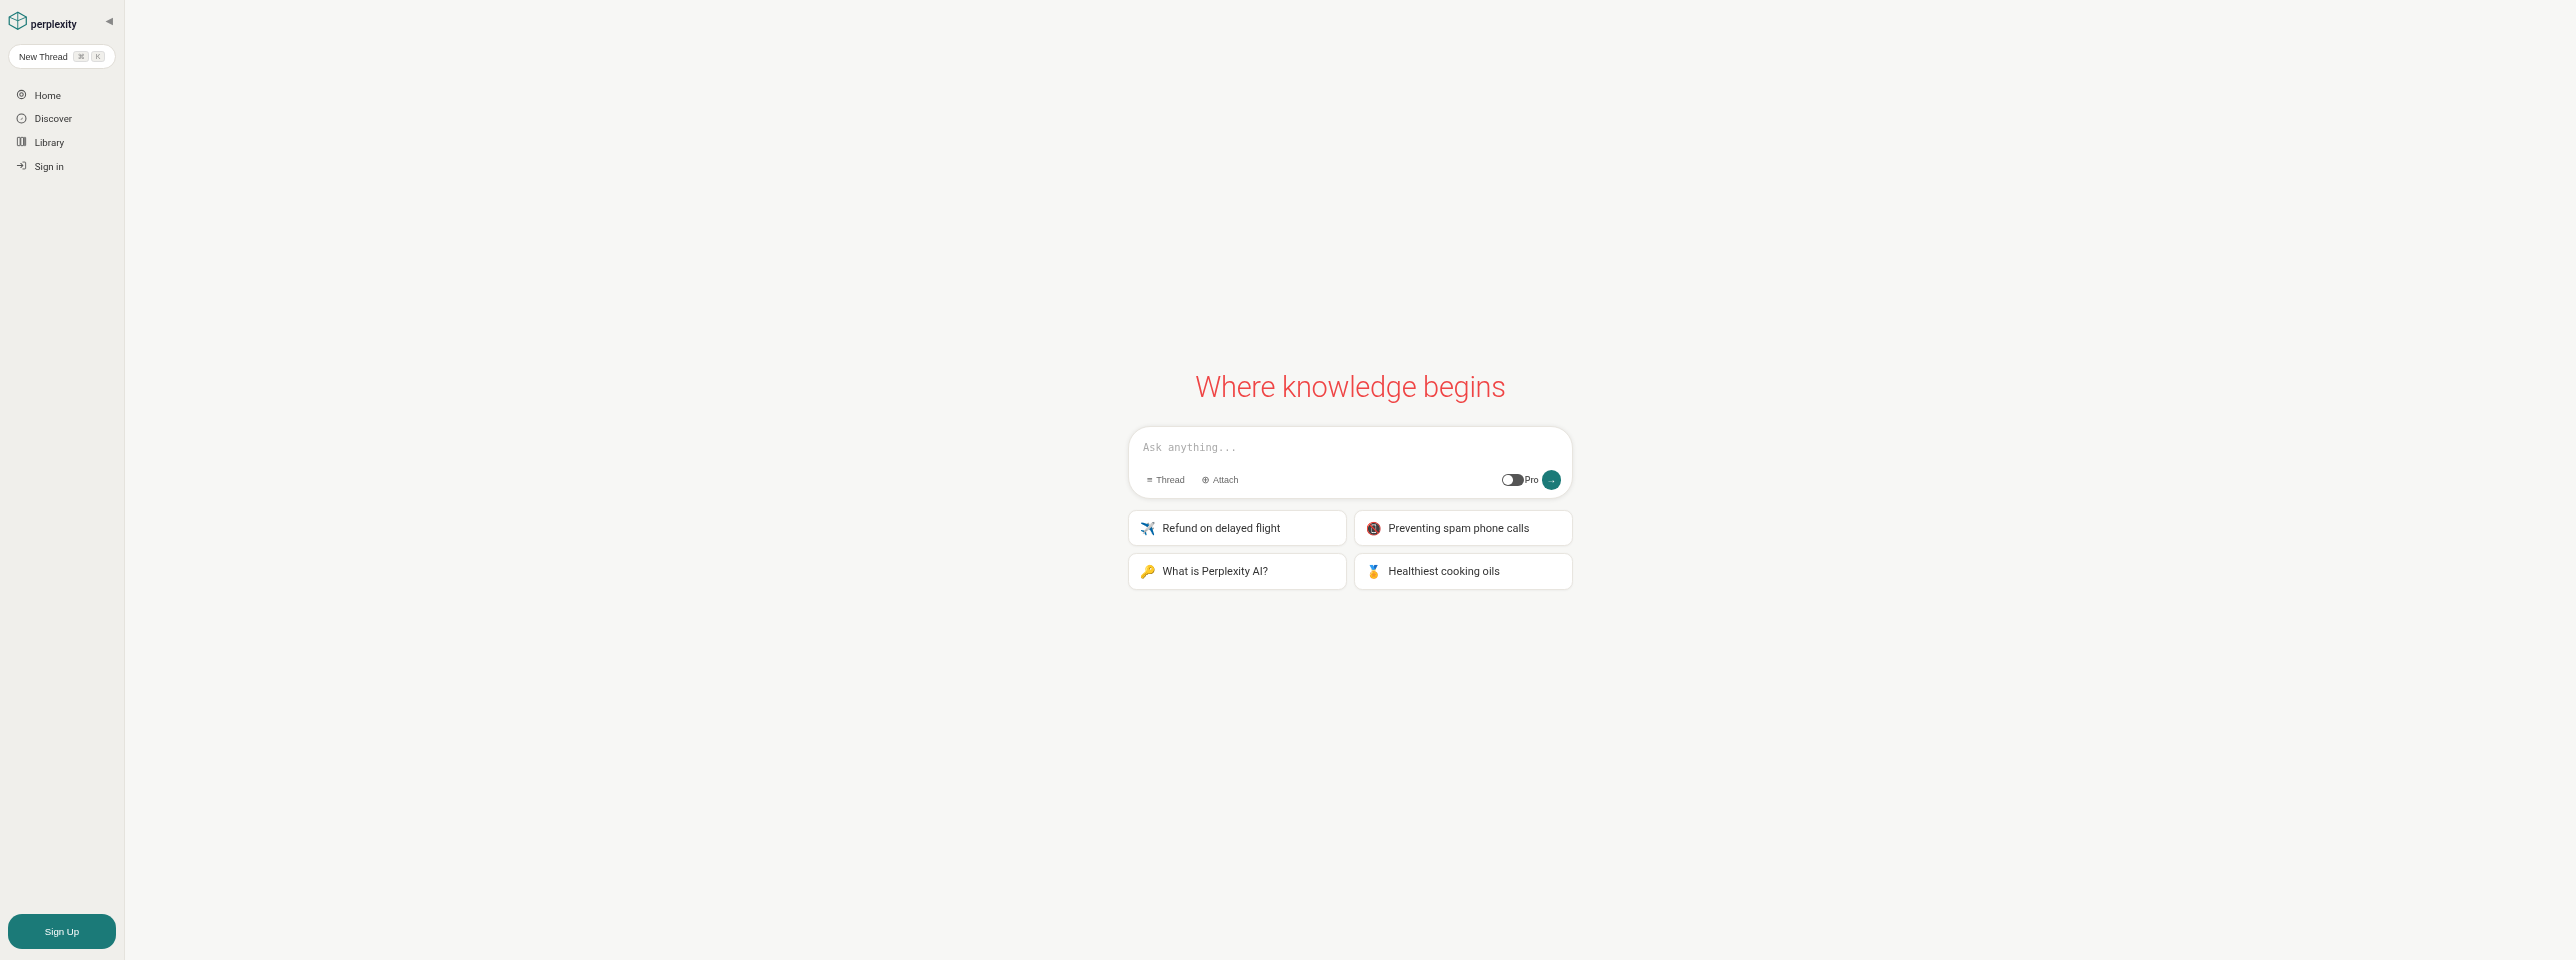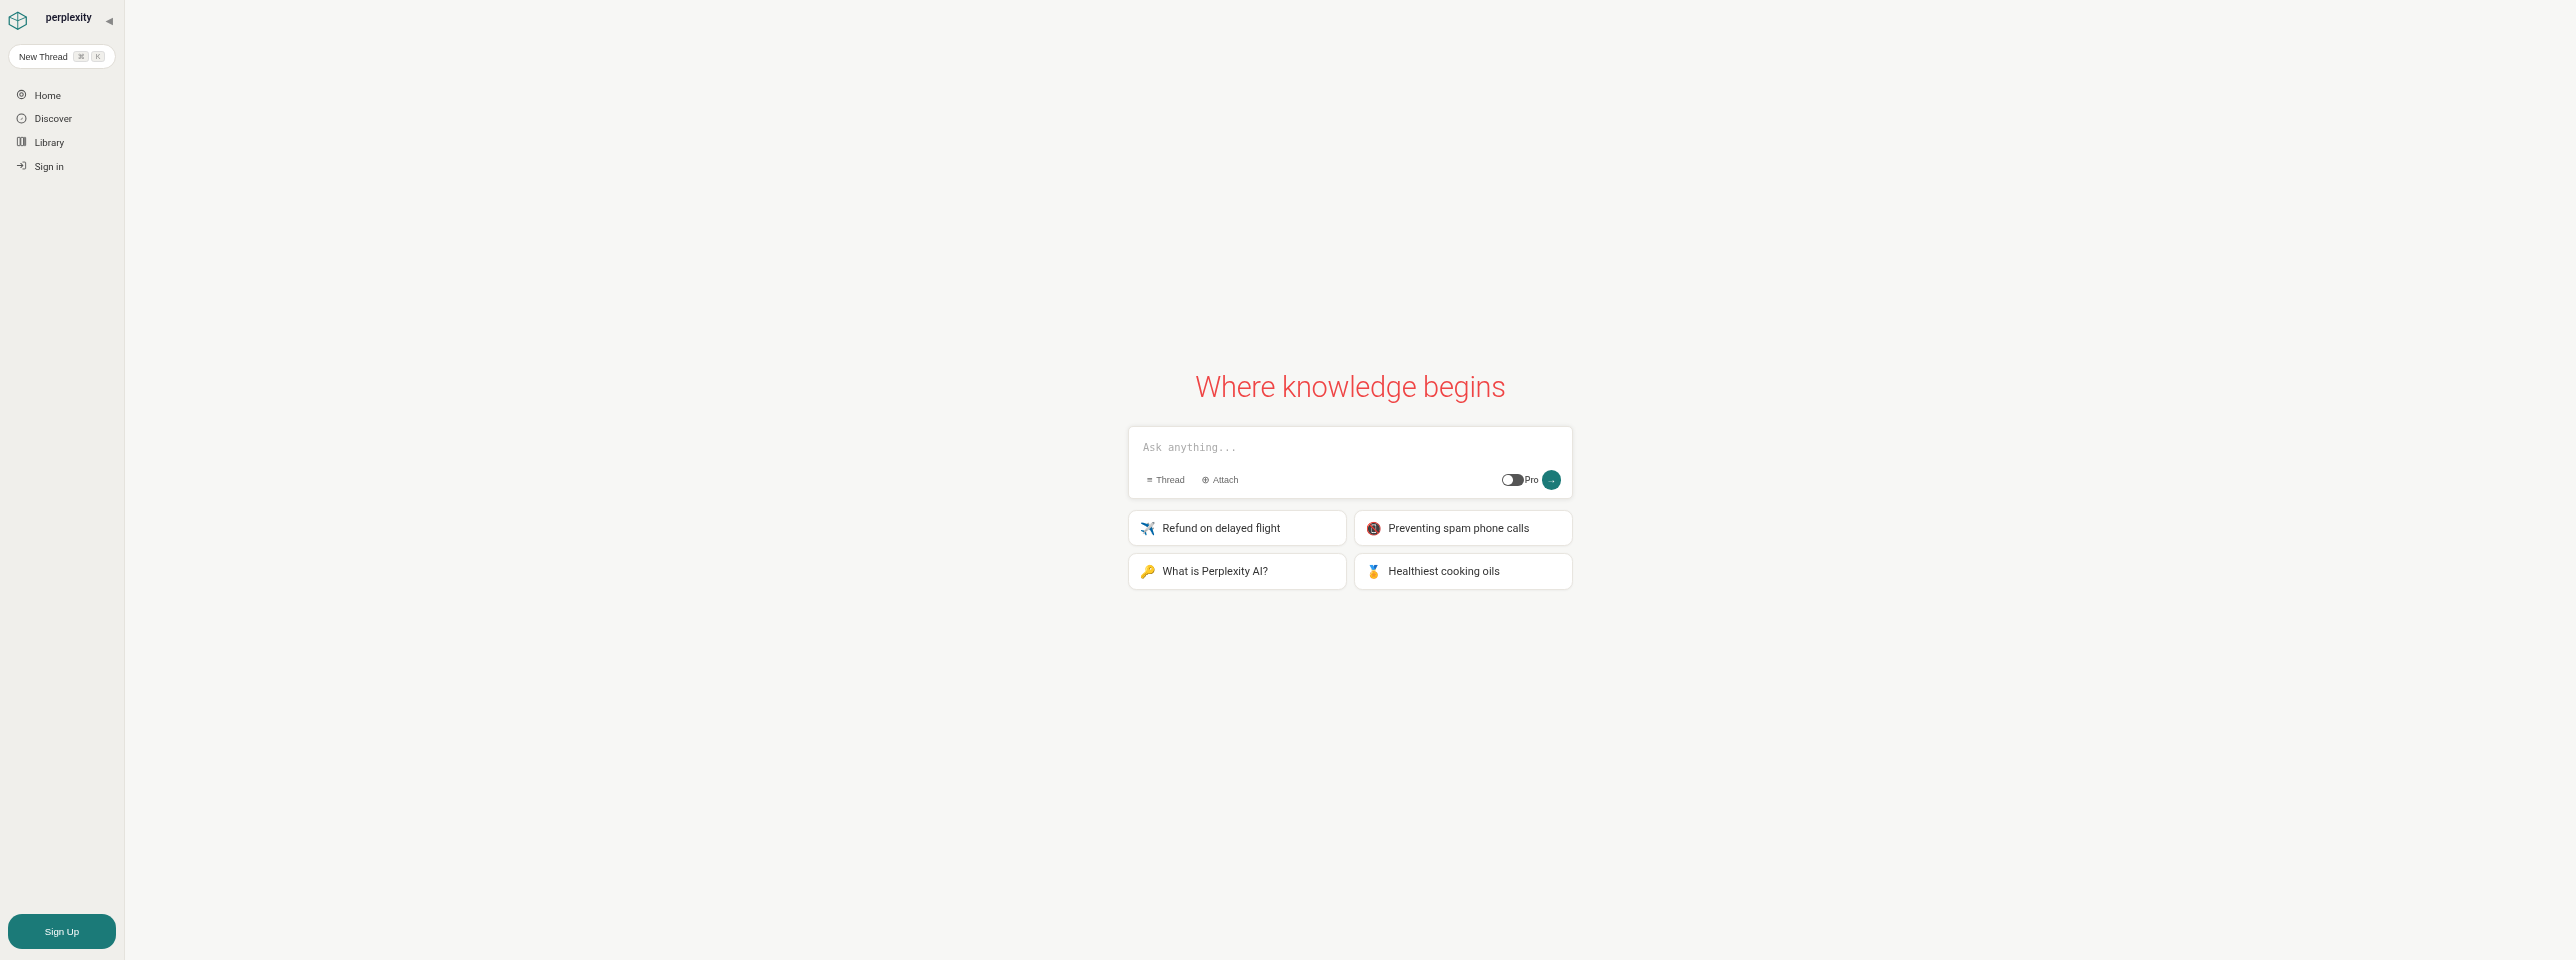--- a/index.html
+++ b/index.html
@@ -31,22 +31,22 @@
 
     .sidebar-header {
       display: flex;
       align-items: center;
       justify-content: space-between;
       margin-bottom: 11px;
     }
 
     .logo {
       display: flex;
-      align-items: flex-start;
-      gap: 18px;
+      align-items: flex-end;
+      gap: 3px;
     }
 
     .logo-icon {
       width: 19.5px;
       height: 19.5px;
     }
 
     .logo-text {
       font-size: 10.4px;
       font-weight: 600;
@@ -149,21 +149,21 @@
       font-size: 29px;
       font-weight: 300;
       color: #ef4444;
       margin-bottom: 22px;
       text-align: center;
       letter-spacing: -0.3px;
     }
 
     .search-box {
       background: white;
-      border-radius: 5px;
+      border-radius: 22px;
       width: 445px;
       max-width: 90%;
       box-shadow: 0 0.7px 4.2px rgba(0,0,0,0.08);
       border: 0.7px solid #e8e5df;
       margin-bottom: 11px;
     }
 
     .search-input-area {
       padding: 14px 14px 8.3px;
     }

